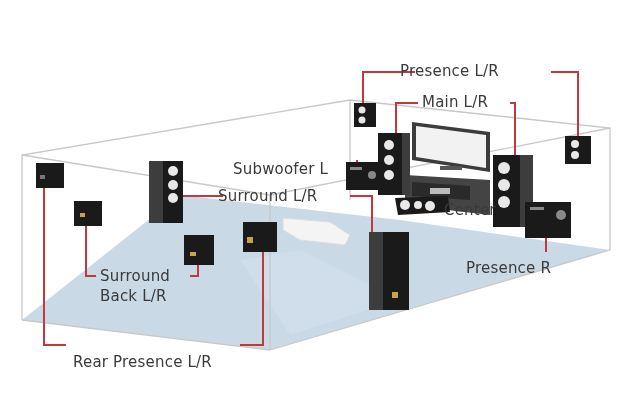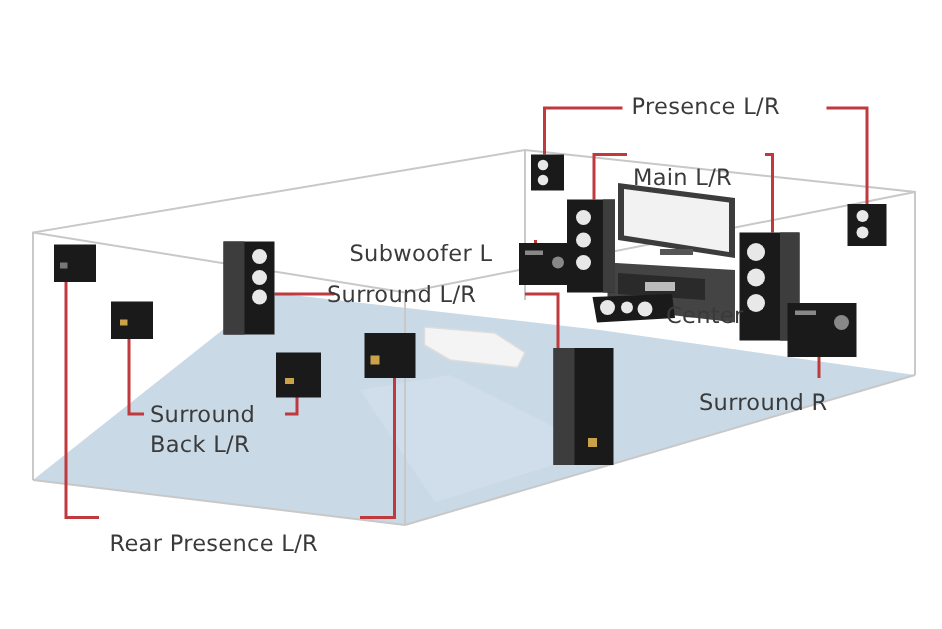--- a/index.html
+++ b/index.html
@@ -133,22 +133,22 @@
   <g>
     <rect x="243" y="222" width="34" height="30" fill="#1a1a1a"></rect>
     <rect x="247" y="237" width="6" height="6" fill="#c9a24a"></rect>
   </g>
 
   <g>
     <polygon points="283,218 330,222 350,235 345,245 300,240 283,230" fill="#f4f4f4" stroke="#ddd"></polygon>
   </g>
 </svg>
 
-<div class="lbl" style="left:421px;top:63px;">Presence L/R</div>
-<div class="lbl" style="left:422px;top:110px;">Main L/R</div>
+<div class="lbl" style="left:400px;top:63px;">Presence L/R</div>
+<div class="lbl" style="left:422px;top:94px;">Main L/R</div>
 <div class="lbl" style="left:233px;top:161px;">Subwoofer L</div>
 <div class="lbl" style="left:218px;top:188px;">Surround L/R</div>
 <div class="lbl" style="left:444px;top:202px;">Center</div>
-<div class="lbl" style="left:466px;top:260px;">Surround R</div>
+<div class="lbl" style="left:466px;top:260px;">Presence R</div>
 <div class="lbl lbl2" style="left:100px;top:287px;">Back L/R</div>
 <div class="lbl lbl2" style="left:100px;top:267px;">Surround</div>
 <div class="lbl" style="left:73px;top:354px;">Rear Presence L/R</div>
 </div>
 
 </body></html>

